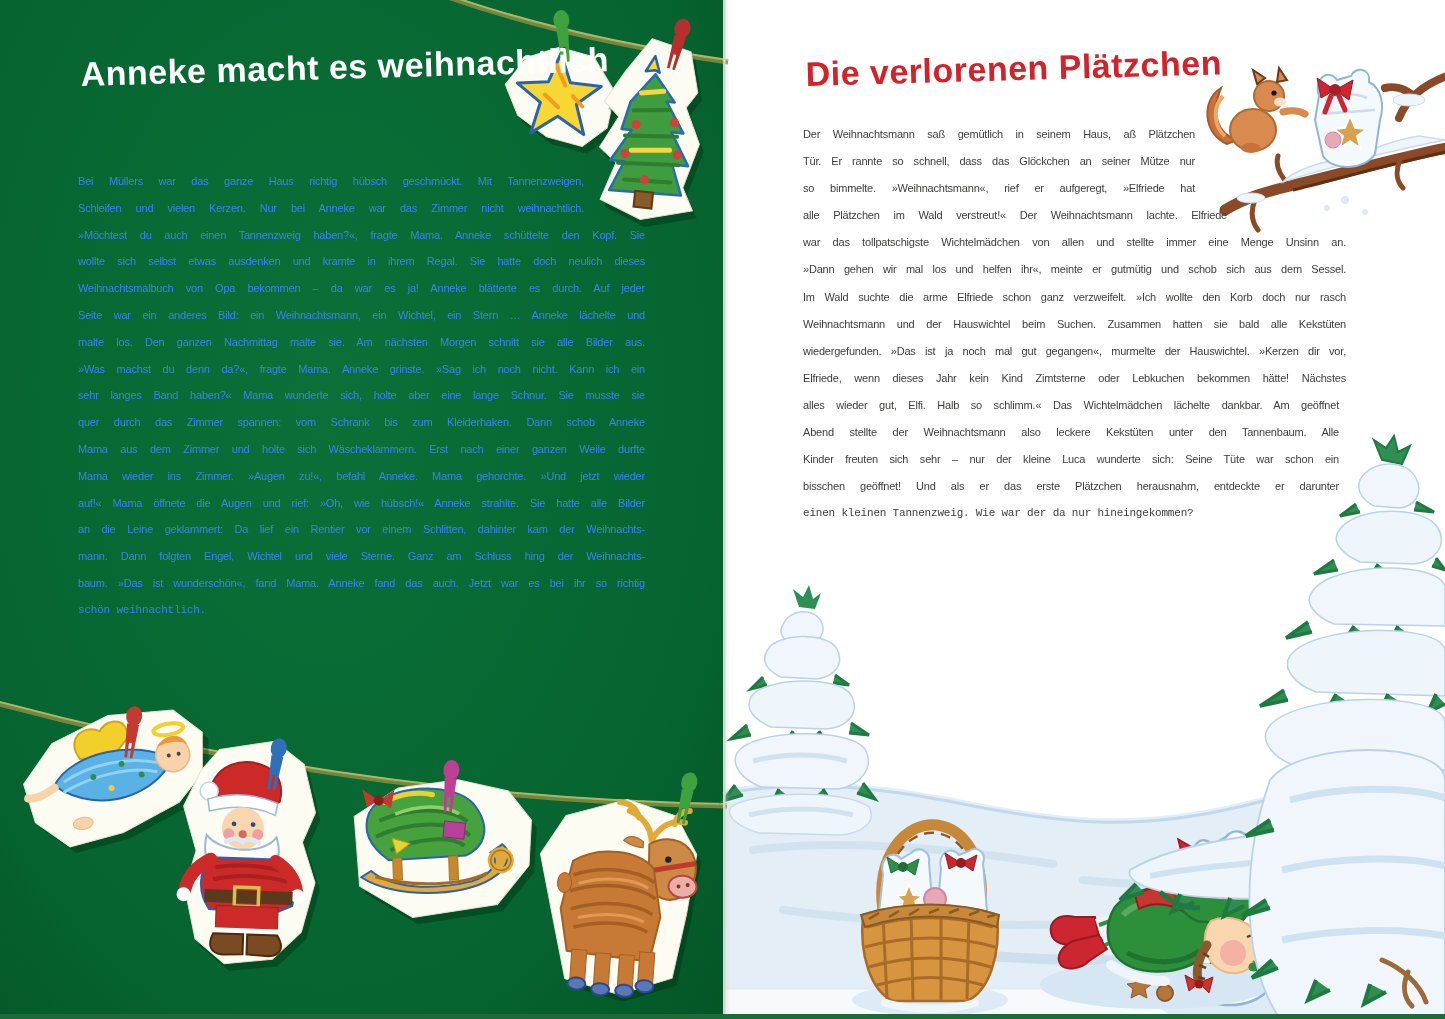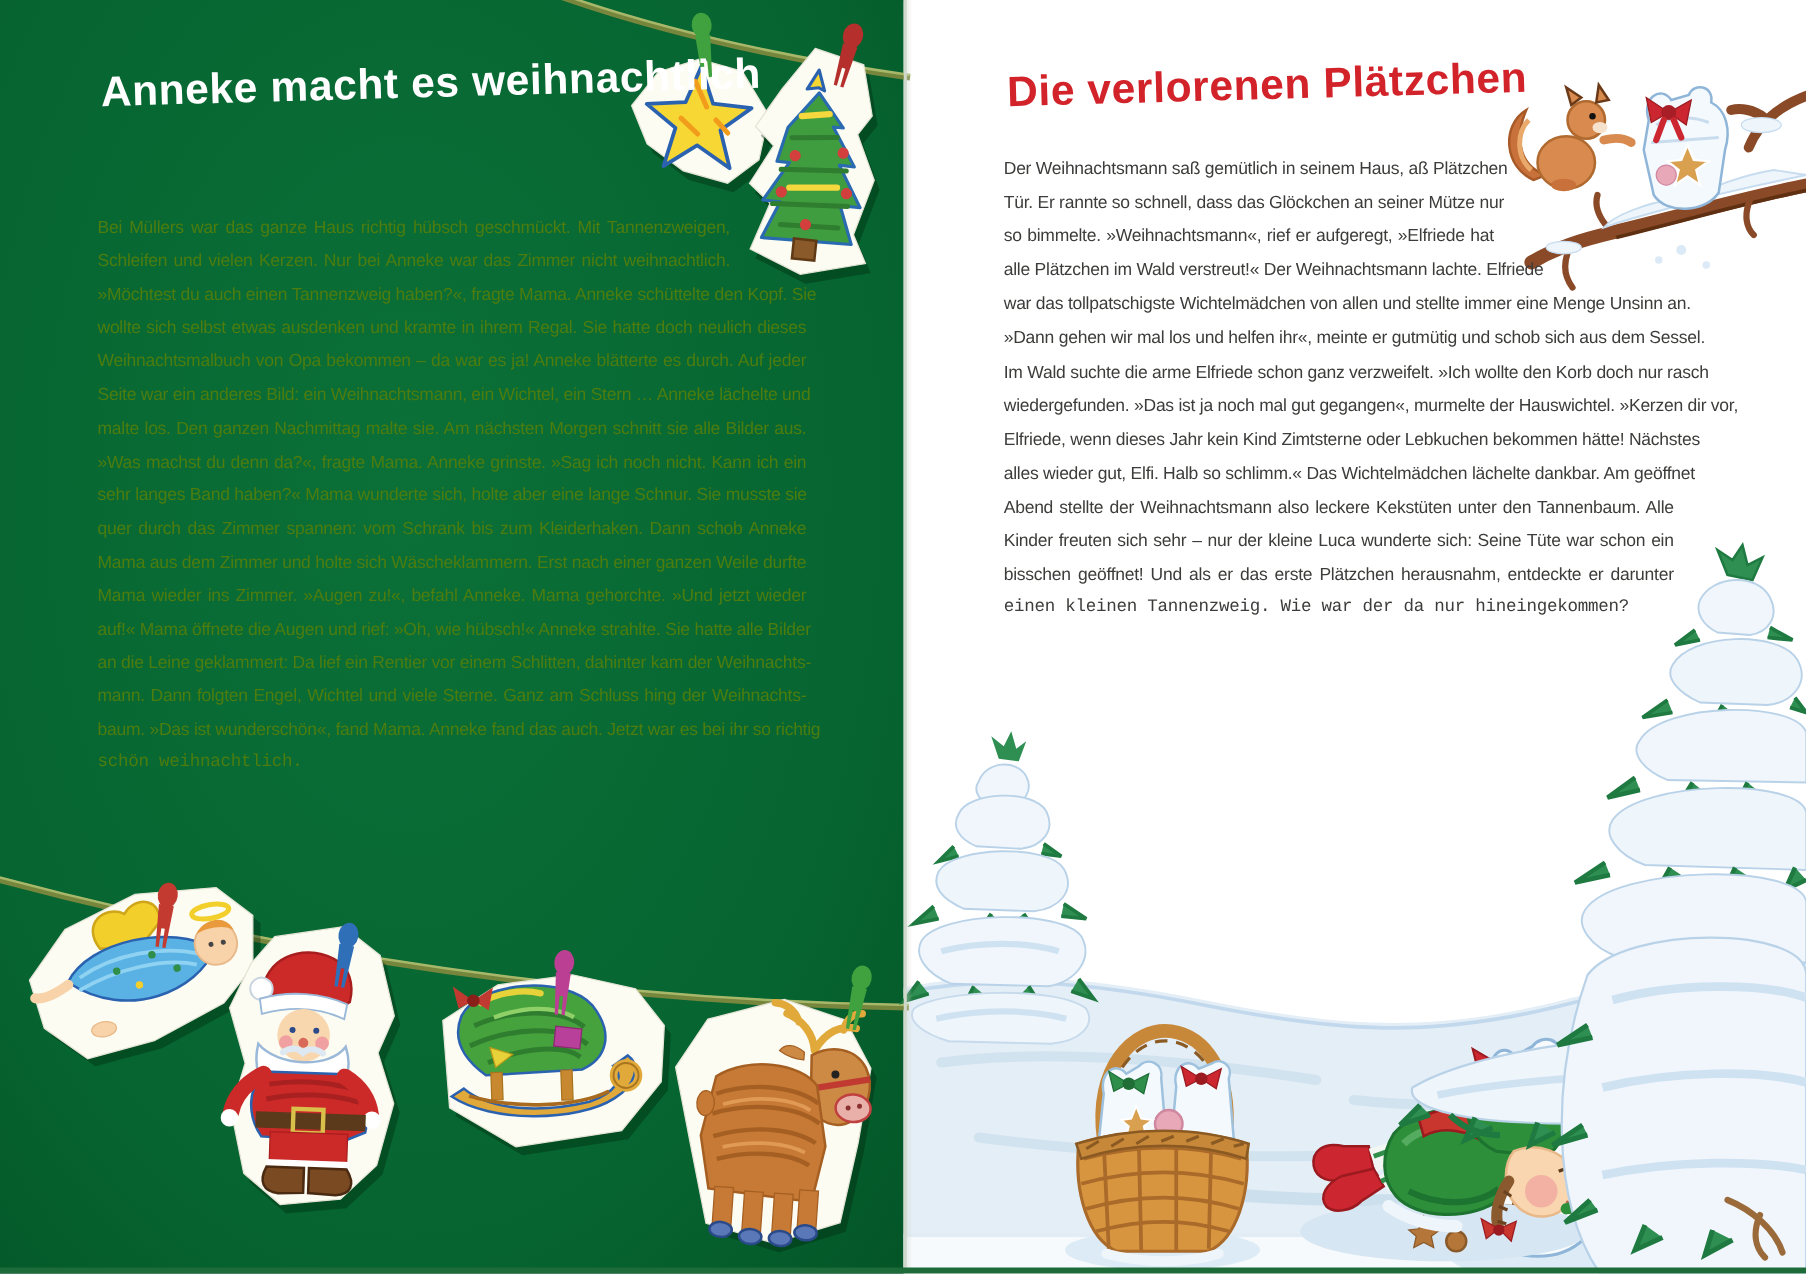--- a/index.html
+++ b/index.html
@@ -12,24 +12,24 @@
   .page.left{left:0;width:723px;background:radial-gradient(ellipse at 45% 38%,#0b7038 0%,#066430 70%,#045527 100%);}
   .page.right{left:723px;width:722px;background:#fff;}
   .gutter{position:absolute;left:723px;top:0;width:7px;height:100%;
     background:linear-gradient(to right,#cfd8cb 0,#cfd8cb 2px,rgba(210,216,205,0.35) 3px,rgba(255,255,255,0) 7px);z-index:40;}
   .bottom-strip{position:absolute;left:0;bottom:0;width:100%;height:5px;background:#1c6b38;z-index:41;}
 
   .title{position:absolute;font-weight:700;font-size:34px;line-height:45px;letter-spacing:.5px;transform:rotate(-1.6deg);transform-origin:left top;z-index:10;}
   .title.left-t{left:80px;top:52px;color:#ffffff;}
   .title.right-t{left:805px;top:52px;color:#d2232a;}
 
-  .story{position:absolute;font-size:14px;letter-spacing:-0.2px;z-index:10;}
+  .story{position:absolute;font-size:11px;letter-spacing:-0.2px;z-index:10;}
   .story .ln{display:block;white-space:nowrap;text-align:justify;text-align-last:justify;}
   .story .ln.nat{text-align-last:left;width:auto !important;font-family:Liberation Mono, monospace;}
-  .left-story{left:78px;top:168px;line-height:26.8px;color:#4d7c0f;}
+  .left-story{left:78px;top:168px;line-height:26.8px;color:#3b82f6;}
   .left-story .ln{width:567px;}
   .left-story .ln.w1{width:506px;}
   .right-story{left:803px;top:121px;line-height:27.1px;color:#3c3c3a;}
   .right-story .ln.wa{width:392px;}
   .right-story .ln.wa5{width:424px;}
   .right-story .ln.wb{width:543px;}
   .right-story .ln.wc{width:536px;}
 
   svg{position:absolute;overflow:visible;}
   .z1{z-index:1}.z2{z-index:2}.z3{z-index:3}.z4{z-index:4}.z5{z-index:5}.z6{z-index:6}
@@ -366,20 +366,21 @@
   <h1 class="title right-t" style="margin:0">Die verlorenen Plätzchen</h1>
 
   <div class="story right-story">
     <span class="ln wa">Der Weihnachtsmann saß gemütlich in seinem Haus, aß Plätzchen</span>
     <span class="ln wa">Tür. Er rannte so schnell, dass das Glöckchen an seiner Mütze nur</span>
     <span class="ln wa">so bimmelte. »Weihnachtsmann«, rief er aufgeregt, »Elfriede hat</span>
     <span class="ln wa5">alle Plätzchen im Wald verstreut!« Der Weihnachtsmann lachte. Elfriede</span>
     <span class="ln wb">war das tollpatschigste Wichtelmädchen von allen und stellte immer eine Menge Unsinn an.</span>
     <span class="ln wb">»Dann gehen wir mal los und helfen ihr«, meinte er gutmütig und schob sich aus dem Sessel.</span>
     <span class="ln wb">Im Wald suchte die arme Elfriede schon ganz verzweifelt. »Ich wollte den Korb doch nur rasch</span>
+    <span class="ln wb">Weihnachtsmann und der Hauswichtel beim Suchen. Zusammen hatten sie bald alle Kekstüten</span>
     <span class="ln wb">wiedergefunden. »Das ist ja noch mal gut gegangen«, murmelte der Hauswichtel. »Kerzen dir vor,</span>
     <span class="ln wb">Elfriede, wenn dieses Jahr kein Kind Zimtsterne oder Lebkuchen bekommen hätte! Nächstes</span>
     <span class="ln wc">alles wieder gut, Elfi. Halb so schlimm.« Das Wichtelmädchen lächelte dankbar. Am geöffnet</span>
     <span class="ln wc">Abend stellte der Weihnachtsmann also leckere Kekstüten unter den Tannenbaum. Alle</span>
     <span class="ln wc">Kinder freuten sich sehr – nur der kleine Luca wunderte sich: Seine Tüte war schon ein</span>
     <span class="ln wc">bisschen geöffnet! Und als er das erste Plätzchen herausnahm, entdeckte er darunter</span>
     <span class="ln nat">einen kleinen Tannenzweig. Wie war der da nur hineingekommen?</span>
   </div>
 
   <div class="gutter"></div>

